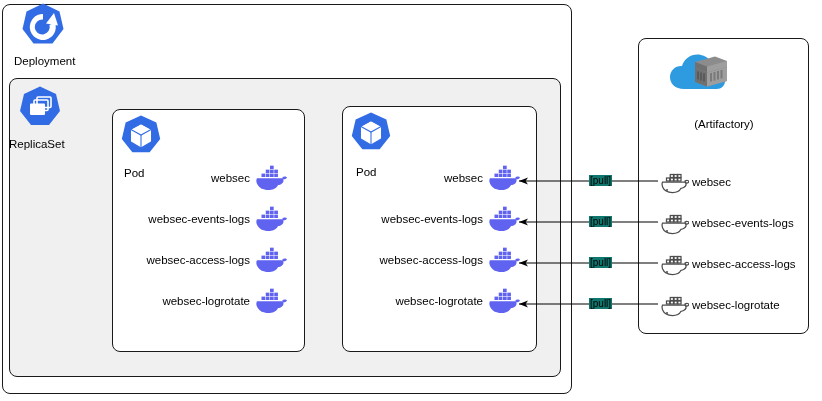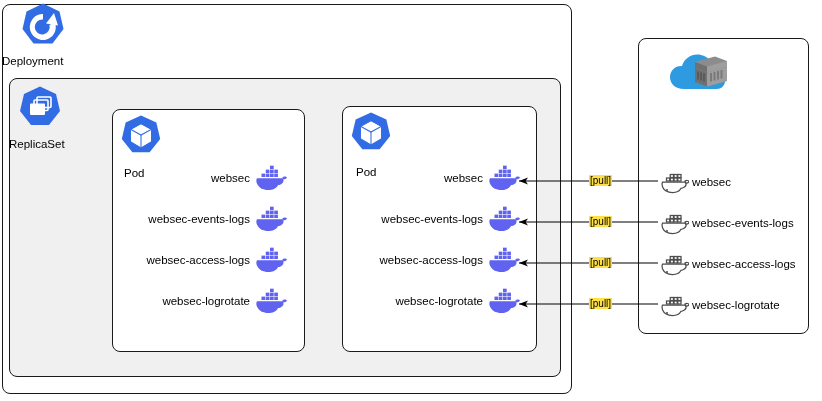--- a/index.html
+++ b/index.html
@@ -11,21 +11,21 @@
 
   .caption{position:absolute;font-size:11.5px;line-height:13px;color:#000;white-space:nowrap;}
   .caption.center{text-align:center;}
 
   .icon{position:absolute;}
   .icon svg{display:block;}
 
   .rowlabel{position:absolute;font-size:11.5px;line-height:13px;color:#000;white-space:nowrap;text-align:right;}
 
   .conn{position:absolute;left:0;top:0;width:822px;height:401px;pointer-events:none;}
-  .plabel{position:absolute;font-size:10px;line-height:11px;color:#000;background:#fde047;padding:0 1px;white-space:nowrap;}
+  .plabel{position:absolute;font-size:10px;line-height:11px;color:#000;background:#0f766e;padding:0 1px;white-space:nowrap;}
 </style>
 </head>
 <body>
 
 <div id="stage">
 
   <div class="box" style="left:2px;top:4px;width:570px;height:390px;"></div>
 
   <div class="box gray" style="left:9px;top:78px;width:552px;height:299px;"></div>
 
@@ -34,21 +34,21 @@
 
   <div class="box" style="left:638px;top:38px;width:171px;height:296px;"></div>
 
   <div class="icon" style="left:18px;top:2px;">
     <svg width="50" height="50" viewBox="0 0 100 100" aria-hidden="true">
       <polygon points="50,3 83,19 91,54 69,83 31,83 9,54 17,19" fill="#326CE5"></polygon>
       <path d="M50 24 A26 26 0 1 0 74 41 L63 46 A15 15 0 1 1 50 35 Z" fill="#ffffff"></path>
       <polygon points="72,22 80,47 56,43" fill="#ffffff"></polygon>
     </svg>
   </div>
-  <div class="caption" style="left:2px;top:55px;">Deployment</div>
+  <div class="caption" style="left:2px;top:55px;padding-left:12px;">Deployment</div>
 
   <div class="icon" style="left:15px;top:84px;">
     <svg width="50" height="50" viewBox="0 0 100 100" aria-hidden="true">
       <polygon points="50,5 82,20 90,54 68,82 32,82 10,54 18,20" fill="#326CE5"></polygon>
       <g fill="none" stroke="#ffffff" stroke-width="3.2">
         <rect x="44" y="26" width="28" height="21" rx="2"></rect>
         <rect x="38" y="32" width="28" height="21" rx="2"></rect>
       </g>
       <rect x="30" y="39" width="30" height="23" rx="2" fill="#ffffff"></rect>
     </svg>
@@ -246,20 +246,21 @@
             <rect x="93" y="44" width="4" height="17"></rect>
           <rect x="100" y="42" width="4" height="17"></rect>
             <rect x="107" y="40" width="4" height="17"></rect>
         </g>
         <polygon points="56,24 96,13 120,22 120,34 80,45 56,36" fill="#8C8C8C"></polygon>
         <polygon points="56,24 80,33 80,45 56,36" fill="#707070"></polygon>
         <polygon points="80,33 120,22 120,34 80,45" fill="#9E9E9E"></polygon>
       </g>
     </svg>
   </div>
+  <div class="caption center" style="left:648px;top:118px;width:152px;">(Artifactory)</div>
 
   <div class="icon" style="left:659px;top:168px;">
     <svg width="30" height="26" viewBox="0 0 120 96" aria-hidden="true">
       <g fill="none" stroke="#4d4d4d" stroke-width="5">
         <rect x="30" y="36" width="13" height="12"></rect>
           <rect x="45" y="36" width="13" height="12"></rect>
         <rect x="60" y="36" width="13" height="12"></rect>
           <rect x="75" y="36" width="13" height="12"></rect>
         <rect x="45" y="22" width="13" height="12"></rect>
           <rect x="60" y="22" width="13" height="12"></rect>

